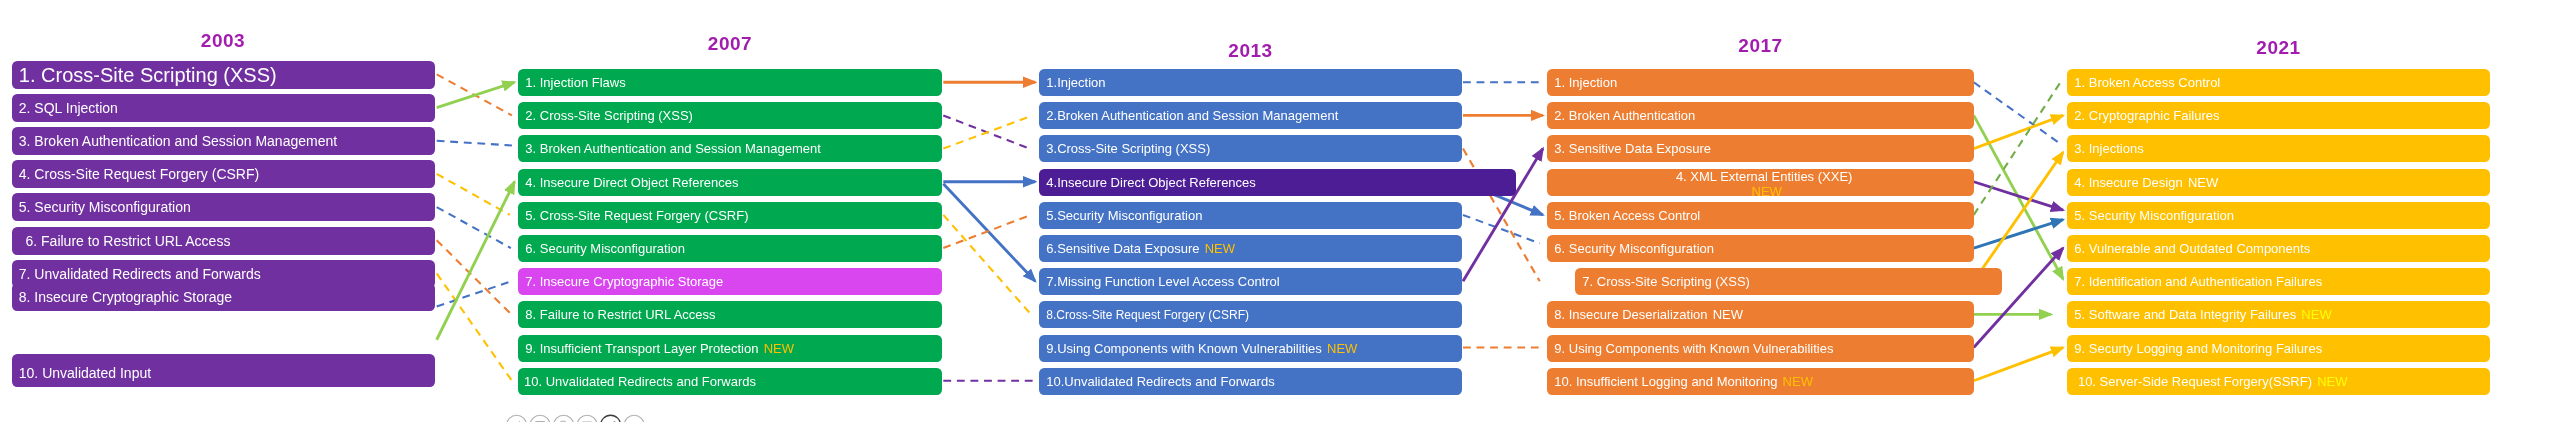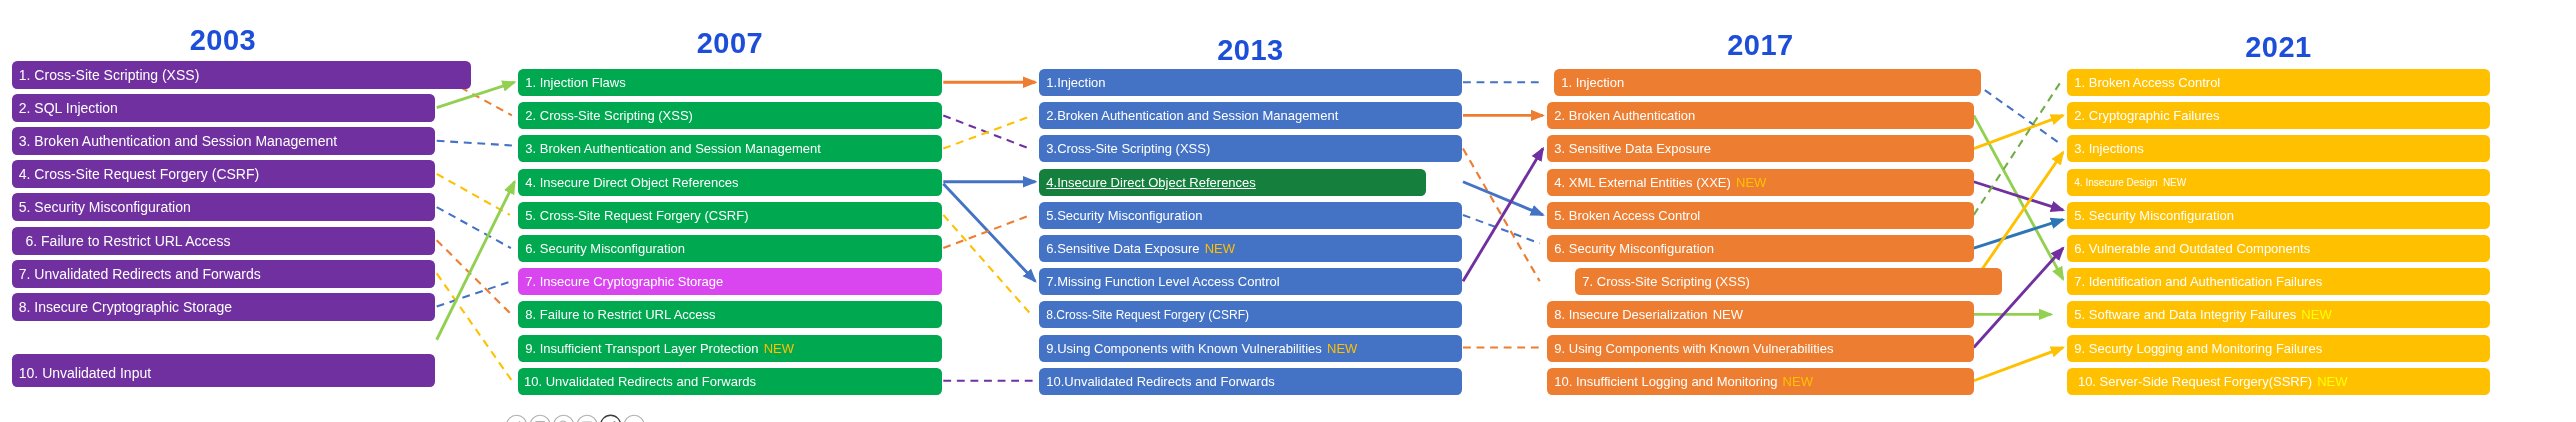--- a/index.html
+++ b/index.html
@@ -9,23 +9,23 @@
     background:#ffffff;
     overflow:hidden;
     font-family:"Liberation Sans", sans-serif;
   }
   .layer{position:absolute;left:0;top:0;width:2576px;height:422px;}
   #columns{position:absolute;left:0;top:0;width:2576px;height:422px;}
   .col-title{
     position:absolute;
     text-align:center;
     font-weight:bold;
-    font-size:29px;
+    font-size:19px;
     line-height:25px;
-    color:#1d4ed8;
+    color:#a21caf;
     letter-spacing:0.5px;
   }
   .box{
     position:absolute;
     border-radius:5.2px;
     color:#ffffff;
     display:flex;
     align-items:center;
     box-sizing:border-box;
     padding-left:7.3px;
@@ -93,42 +93,42 @@
       <line x1="3777" y1="411.5" x2="3943" y2="157.5" stroke="#70AD47" stroke-width="4" stroke-dasharray="15 11"></line>
       <line x1="3777" y1="475" x2="3948" y2="420.5" stroke="#2E75B6" stroke-width="5.5" marker-end="url(#m-blue2)"></line>
       <line x1="3777" y1="538.5" x2="3948" y2="291.5" stroke="#FFC000" stroke-width="5.5" marker-end="url(#m-yellow)"></line>
       <line x1="3777" y1="602" x2="3925" y2="602" stroke="#92D050" stroke-width="5.5" marker-end="url(#m-lightgreen)"></line>
       <line x1="3777" y1="665.5" x2="3948" y2="475" stroke="#7030A0" stroke-width="5.5" marker-end="url(#m-purple)"></line>
       <line x1="3777" y1="729" x2="3948" y2="665.5" stroke="#FFC000" stroke-width="5.5" marker-end="url(#m-yellow)"></line>
     </svg>
   <div id="columns">
       <div>
         <div class="col-title" style="left: 11.5px; width: 423px; top: 28px;">2003</div>
-        <div class="box" style="left: 11.5px; width: 459px; top: 61px; height: 28px; background: rgb(112, 48, 160); font-size: 14px;">
+        <div class="box" style="left: 11.5px; width: 423px; top: 61px; height: 28px; background: rgb(112, 48, 160); font-size: 20px;">
           <span class="lbl">1. Cross-Site Scripting (XSS)</span>
         </div>
         <div class="box" style="left: 11.5px; width: 423px; top: 94px; height: 28px; background: rgb(112, 48, 160); font-size: 14px;">
           <span class="lbl">2. SQL Injection</span>
         </div>
         <div class="box" style="left: 11.5px; width: 423px; top: 127px; height: 28px; background: rgb(112, 48, 160); font-size: 14px;">
           <span class="lbl">3. Broken Authentication and Session Management</span>
         </div>
         <div class="box" style="left: 11.5px; width: 423px; top: 160px; height: 28px; background: rgb(112, 48, 160); font-size: 14px;">
           <span class="lbl">4. Cross-Site Request Forgery (CSRF)</span>
         </div>
         <div class="box" style="left: 11.5px; width: 423px; top: 193px; height: 28px; background: rgb(112, 48, 160); font-size: 14px;">
           <span class="lbl">5. Security Misconfiguration</span>
         </div>
         <div class="box" style="left: 11.5px; width: 423px; top: 227px; height: 28px; background: rgb(112, 48, 160); font-size: 14px; padding-left: 14px;">
           <span class="lbl">6. Failure to Restrict URL Access</span>
         </div>
         <div class="box" style="left: 11.5px; width: 423px; top: 260px; height: 28px; background: rgb(112, 48, 160); font-size: 14px;">
           <span class="lbl">7. Unvalidated Redirects and Forwards</span>
         </div>
-        <div class="box" style="left: 11.5px; width: 423px; top: 293px; height: 28px; background: rgb(112, 48, 160); font-size: 14px;">
+        <div class="box" style="left: 11.5px; width: 423px; top: 283px; height: 28px; background: rgb(112, 48, 160); font-size: 14px;">
           <span class="lbl">8. Insecure Cryptographic Storage</span>
         </div>
         <div class="box" style="left: 11.5px; width: 423px; top: 326px; height: 28px; background: rgb(112, 48, 160); font-size: 14px; margin-top: 28px;">
           <span class="lbl">9. Insecure Direct Object References</span>
         </div>
         <div class="box" style="left: 11.5px; width: 423px; top: 359px; height: 28px; background: rgb(112, 48, 160); font-size: 14px;">
           <span class="lbl">10. Unvalidated Input</span>
         </div>
       </div>
       <div>
@@ -169,21 +169,21 @@
         <div class="col-title" style="left: 1039px; width: 423px; top: 38px;">2013</div>
         <div class="box" style="left: 1039px; width: 423px; top: 69px; height: 27px; background: rgb(68, 114, 196); font-size: 13px;">
           <span class="lbl">1.Injection</span>
         </div>
         <div class="box" style="left: 1039px; width: 423px; top: 102px; height: 27px; background: rgb(68, 114, 196); font-size: 13px;">
           <span class="lbl">2.Broken Authentication and Session Management</span>
         </div>
         <div class="box" style="left: 1039px; width: 423px; top: 135px; height: 27px; background: rgb(68, 114, 196); font-size: 13px;">
           <span class="lbl">3.Cross-Site Scripting (XSS)</span>
         </div>
-        <div class="box" style="left: 1039px; width: 387px; top: 169px; height: 27px; background: #15803d; font-size: 13px; text-decoration: underline;">
+        <div class="box" style="left: 1039px; width: 477px; top: 169px; height: 27px; background: #4c1d95; font-size: 13px;">
           <span class="lbl">4.Insecure Direct Object References</span>
         </div>
         <div class="box" style="left: 1039px; width: 423px; top: 202px; height: 27px; background: rgb(68, 114, 196); font-size: 13px;">
           <span class="lbl">5.Security Misconfiguration</span>
         </div>
         <div class="box" style="left: 1039px; width: 423px; top: 235px; height: 27px; background: rgb(68, 114, 196); font-size: 13px;">
           <span class="lbl">6.Sensitive Data Exposure</span>
           <span class="badge" style="color: rgb(255, 192, 0);">NEW</span>
         </div>
         <div class="box" style="left: 1039px; width: 423px; top: 268px; height: 27px; background: rgb(68, 114, 196); font-size: 13px;">
@@ -195,30 +195,30 @@
         <div class="box" style="left: 1039px; width: 423px; top: 335px; height: 27px; background: rgb(68, 114, 196); font-size: 13px;">
           <span class="lbl">9.Using Components with Known Vulnerabilities</span>
           <span class="badge" style="color: rgb(255, 192, 0);">NEW</span>
         </div>
         <div class="box" style="left: 1039px; width: 423px; top: 368px; height: 27px; background: rgb(68, 114, 196); font-size: 13px;">
           <span class="lbl">10.Unvalidated Redirects and Forwards</span>
         </div>
       </div>
       <div>
         <div class="col-title" style="left: 1547px; width: 427px; top: 33px;">2017</div>
-        <div class="box" style="left: 1547px; width: 427px; top: 69px; height: 27px; background: rgb(237, 125, 49); font-size: 13px; margin-left: 7px;">
+        <div class="box" style="left: 1547px; width: 427px; top: 69px; height: 27px; background: rgb(237, 125, 49); font-size: 13px;">
           <span class="lbl">1. Injection</span>
         </div>
         <div class="box" style="left: 1547px; width: 427px; top: 102px; height: 27px; background: rgb(237, 125, 49); font-size: 13px;">
           <span class="lbl">2. Broken Authentication</span>
         </div>
         <div class="box" style="left: 1547px; width: 427px; top: 135px; height: 27px; background: rgb(237, 125, 49); font-size: 13px;">
           <span class="lbl">3. Sensitive Data Exposure</span>
         </div>
-        <div class="box" style="left: 1547px; width: 427px; top: 169px; height: 27px; background: rgb(237, 125, 49); font-size: 13px;">
+        <div class="box" style="left: 1547px; width: 427px; top: 169px; height: 27px; background: rgb(237, 125, 49); font-size: 13px; flex-direction: column;">
           <span class="lbl">4. XML External Entities (XXE)</span>
           <span class="badge" style="color: rgb(255, 192, 0);">NEW</span>
         </div>
         <div class="box" style="left: 1547px; width: 427px; top: 202px; height: 27px; background: rgb(237, 125, 49); font-size: 13px;">
           <span class="lbl">5. Broken Access Control</span>
         </div>
         <div class="box" style="left: 1547px; width: 427px; top: 235px; height: 27px; background: rgb(237, 125, 49); font-size: 13px;">
           <span class="lbl">6. Security Misconfiguration</span>
         </div>
         <div class="box" style="left: 1547px; width: 427px; top: 268px; height: 27px; background: rgb(237, 125, 49); font-size: 13px; margin-left: 28px;">
@@ -240,21 +240,21 @@
         <div class="col-title" style="left: 2067px; width: 423px; top: 35px;">2021</div>
         <div class="box" style="left: 2067px; width: 423px; top: 69px; height: 27px; background: rgb(255, 192, 0); font-size: 13px;">
           <span class="lbl">1. Broken Access Control</span>
         </div>
         <div class="box" style="left: 2067px; width: 423px; top: 102px; height: 27px; background: rgb(255, 192, 0); font-size: 13px;">
           <span class="lbl">2. Cryptographic Failures</span>
         </div>
         <div class="box" style="left: 2067px; width: 423px; top: 135px; height: 27px; background: rgb(255, 192, 0); font-size: 13px;">
           <span class="lbl">3. Injections</span>
         </div>
-        <div class="box" style="left: 2067px; width: 423px; top: 169px; height: 27px; background: rgb(255, 192, 0); font-size: 10px;">
+        <div class="box" style="left: 2067px; width: 423px; top: 169px; height: 27px; background: rgb(255, 192, 0); font-size: 13px;">
           <span class="lbl">4. Insecure Design</span>
           <span class="badge" style="color: rgb(255, 255, 255);">NEW</span>
         </div>
         <div class="box" style="left: 2067px; width: 423px; top: 202px; height: 27px; background: rgb(255, 192, 0); font-size: 13px;">
           <span class="lbl">5. Security Misconfiguration</span>
         </div>
         <div class="box" style="left: 2067px; width: 423px; top: 235px; height: 27px; background: rgb(255, 192, 0); font-size: 13px;">
           <span class="lbl">6. Vulnerable and Outdated Components</span>
         </div>
         <div class="box" style="left: 2067px; width: 423px; top: 268px; height: 27px; background: rgb(255, 192, 0); font-size: 13px;">

